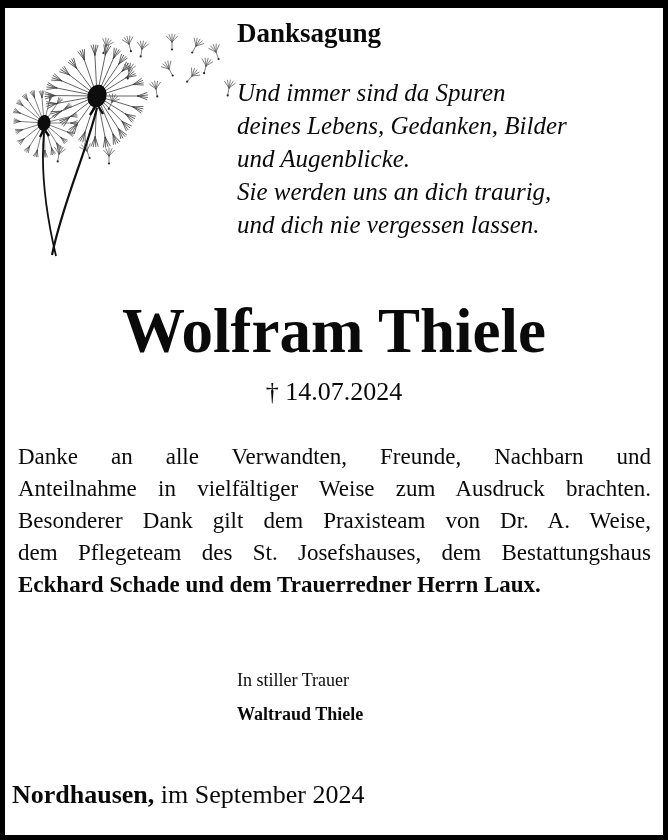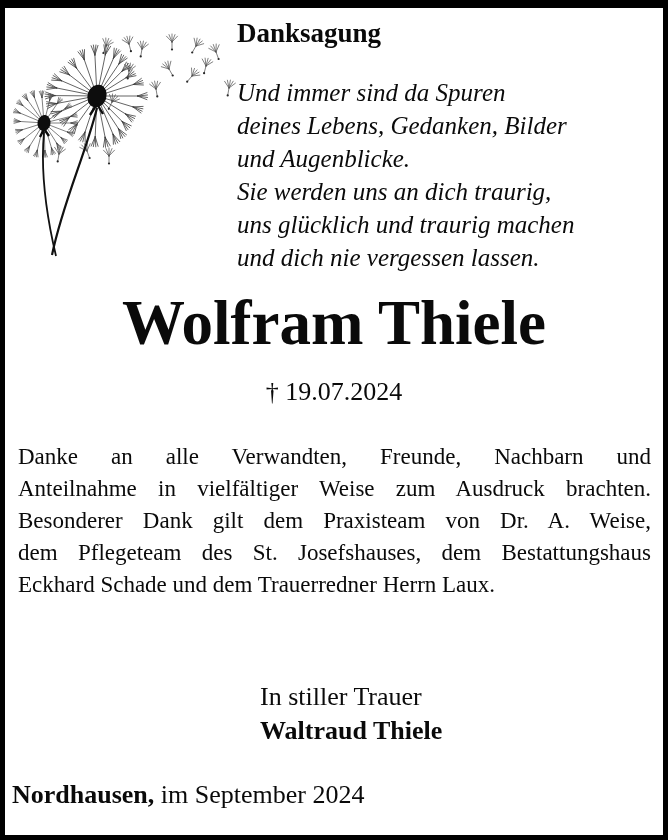--- a/index.html
+++ b/index.html
@@ -26,44 +26,43 @@
     white-space: nowrap;
   }
 
   .poem {
     left: 232px; top: 68px;
     font-size: 25px; font-style: italic; line-height: 33px;
     white-space: nowrap;
   }
 
   .name {
-    left: 0; width: 100%; top: 280px;
+    left: 0; width: 100%; top: 288px;
     text-align: center;
     font-size: 63px; font-weight: bold; line-height: 70px;
     white-space: nowrap;
   }
 
   .death-date {
     left: 0; width: 100%; top: 369px;
     text-align: center;
     font-size: 26px; line-height: 30px;
   }
 
   .thanks {
     left: 13px; top: 433px; width: 633px;
     font-size: 23px; line-height: 32px;
   }
   .thanks .tline { text-align: justify; text-align-last: justify; }
-  .thanks .tline.last { text-align: right; text-align-last: left; }
+  .thanks .tline.last { text-align: right; text-align-last: left; font-weight: bold; }
 
   .signature {
-    left: 232px; top: 672px;
-    font-size: 26px; line-height: 34px;
+    left: 232px; top: 655px;
+    font-size: 18px; line-height: 34px;
     white-space: nowrap;
-    margin-left: 23px;
   }
   .signature .bold { font-weight: bold; text-align: right; }
 
   .footer {
     left: 7px; top: 772px;
     font-size: 26px; line-height: 30px;
     white-space: nowrap;
   }
   .footer .city { font-weight: bold; }
 </style>
@@ -122,29 +121,28 @@
     </g>
   </svg>
 
   <div class="title">Danksagung</div>
 
   <div class="poem">
     <div>Und immer sind da Spuren</div>
     <div>deines Lebens, Gedanken, Bilder</div>
     <div>und Augenblicke.</div>
     <div>Sie werden uns an dich traurig,</div>
-    <div>uns glücklich und traurig machen</div>
     <div>und dich nie vergessen lassen.</div>
   </div>
 
   <div class="name">Wolfram Thiele</div>
 
   <div class="death-date">
     <span>†</span>
-    <span>19.07.2024</span>
+    <span>14.07.2024</span>
   </div>
 
   <div class="thanks">
     <div class="tline">Danke an alle Verwandten, Freunde, Nachbarn und</div>
     <div class="tline">Anteilnahme in vielfältiger Weise zum Ausdruck brachten.</div>
     <div class="tline">Besonderer Dank gilt dem Praxisteam von Dr. A. Weise,</div>
     <div class="tline">dem Pflegeteam des St. Josefshauses, dem Bestattungshaus</div>
     <div class="tline last">Eckhard Schade und dem Trauerredner Herrn Laux.</div>
   </div>
 

